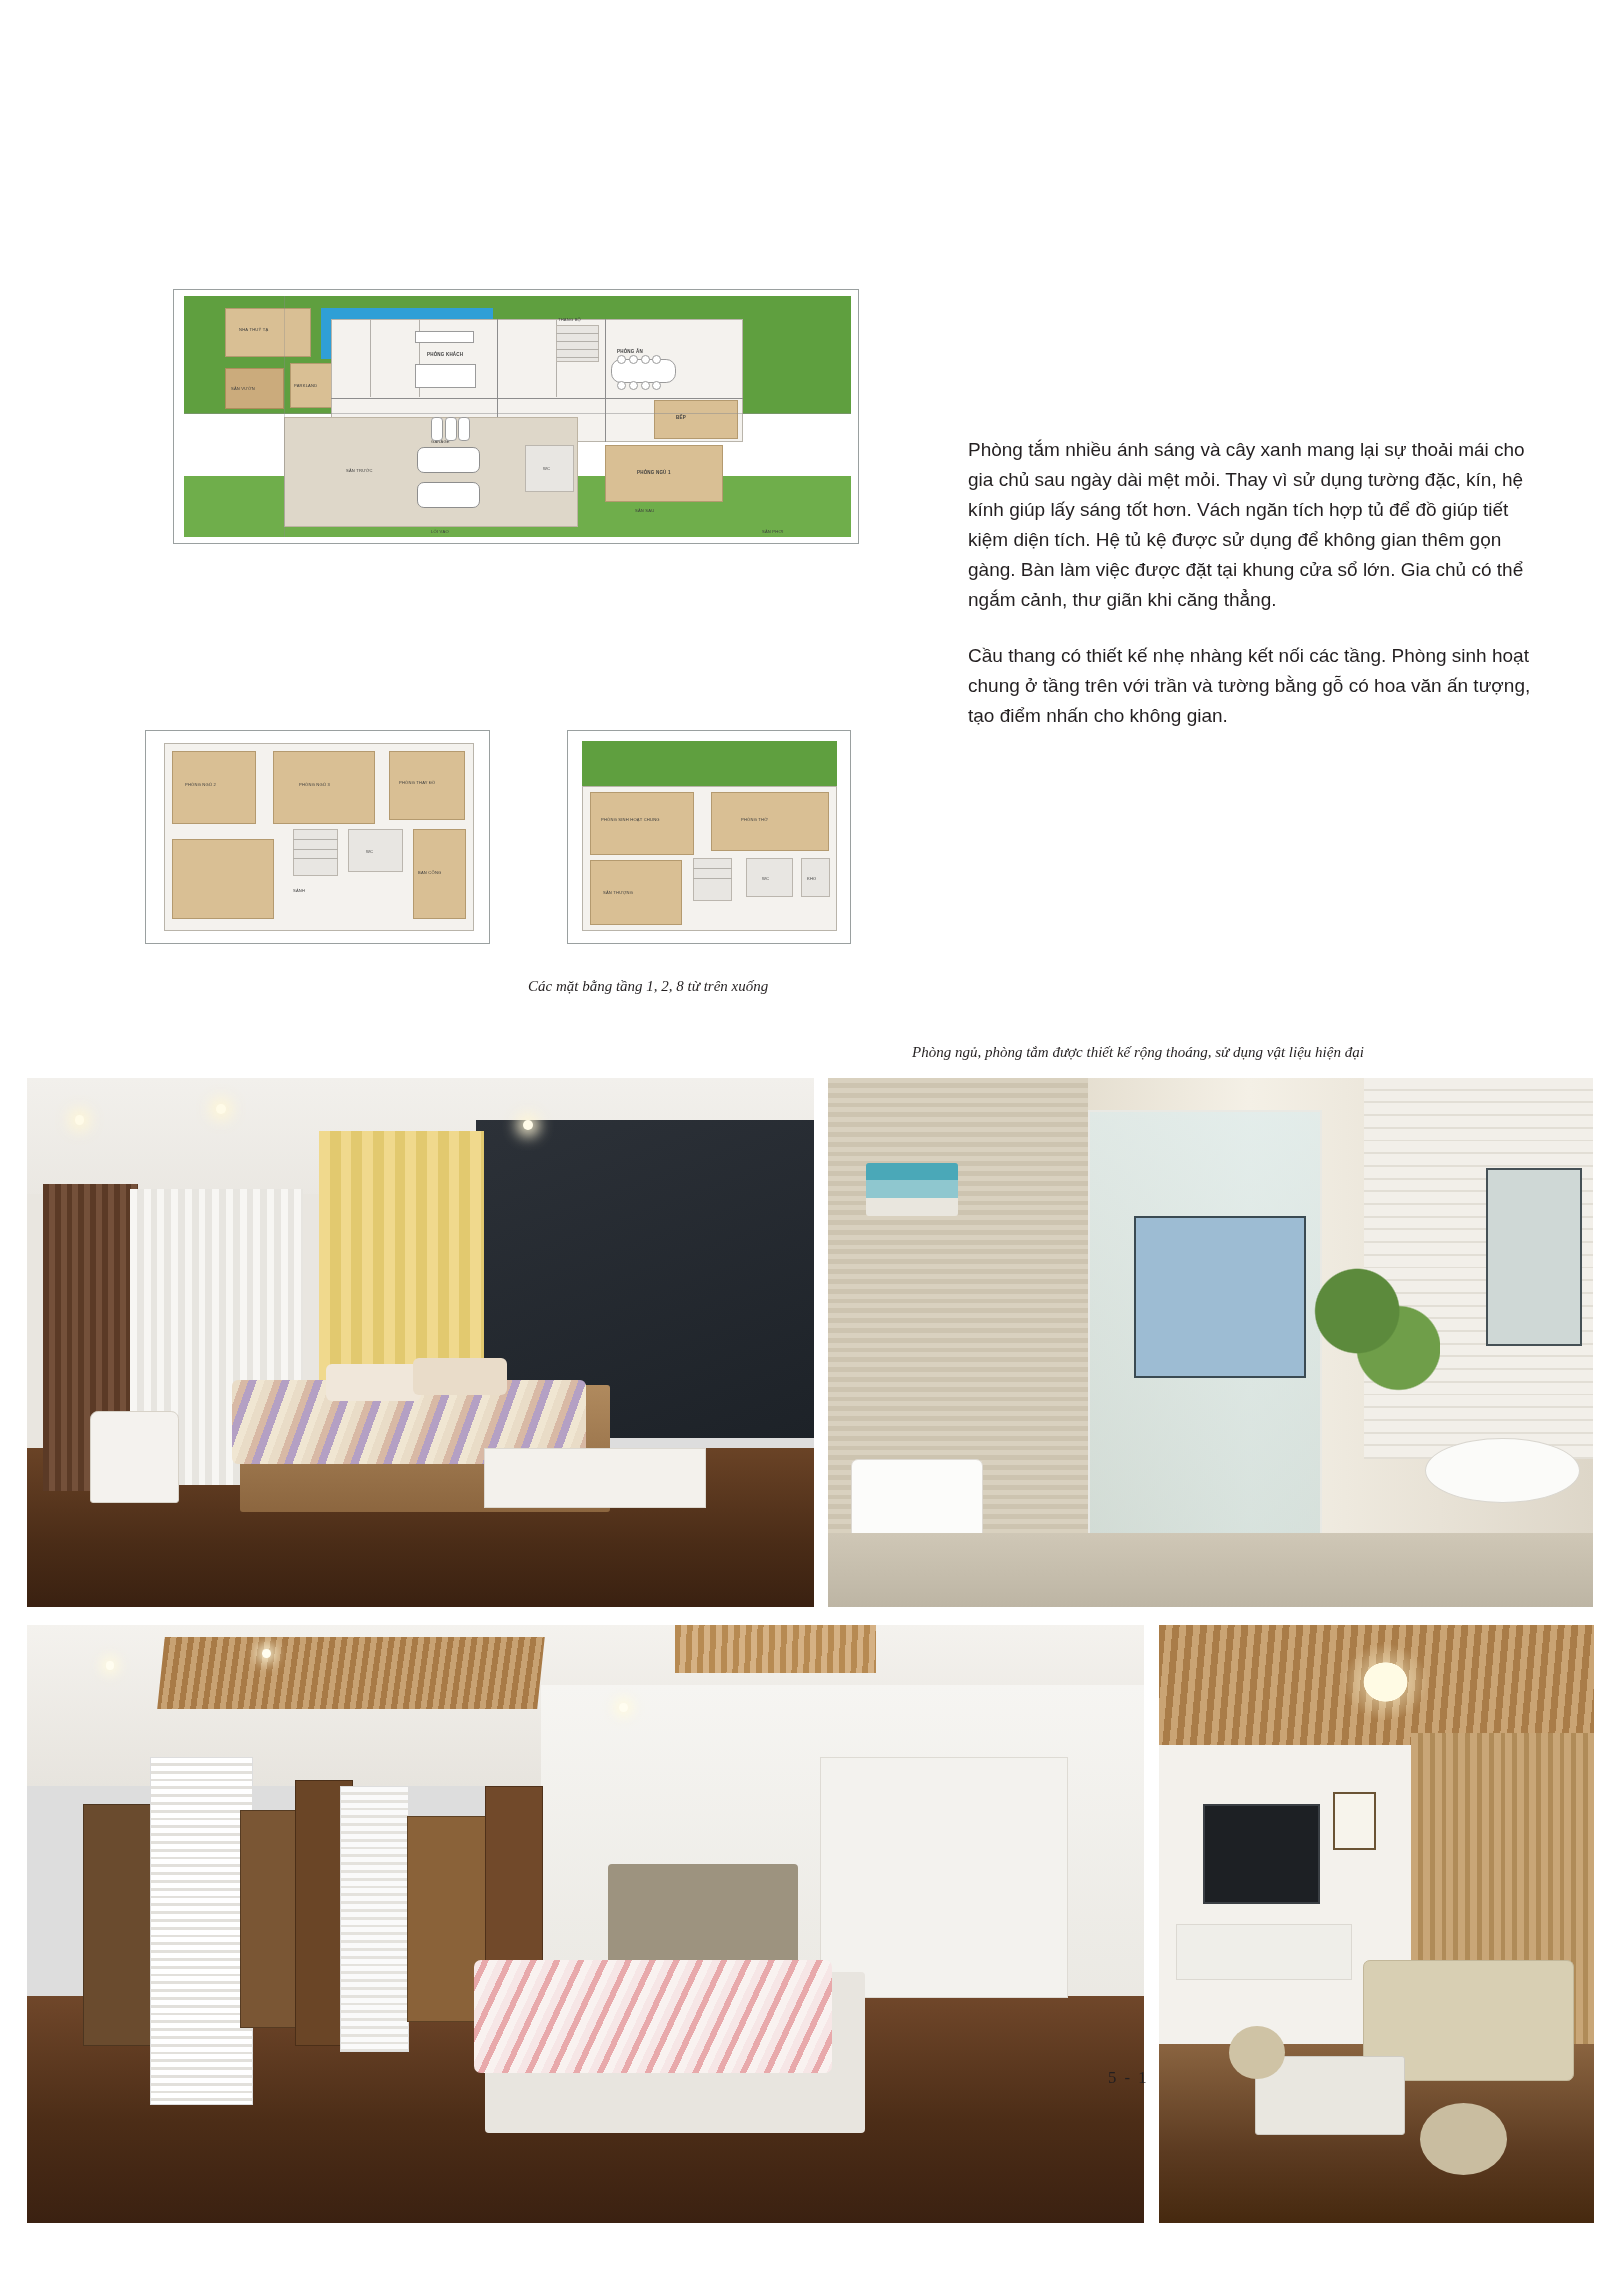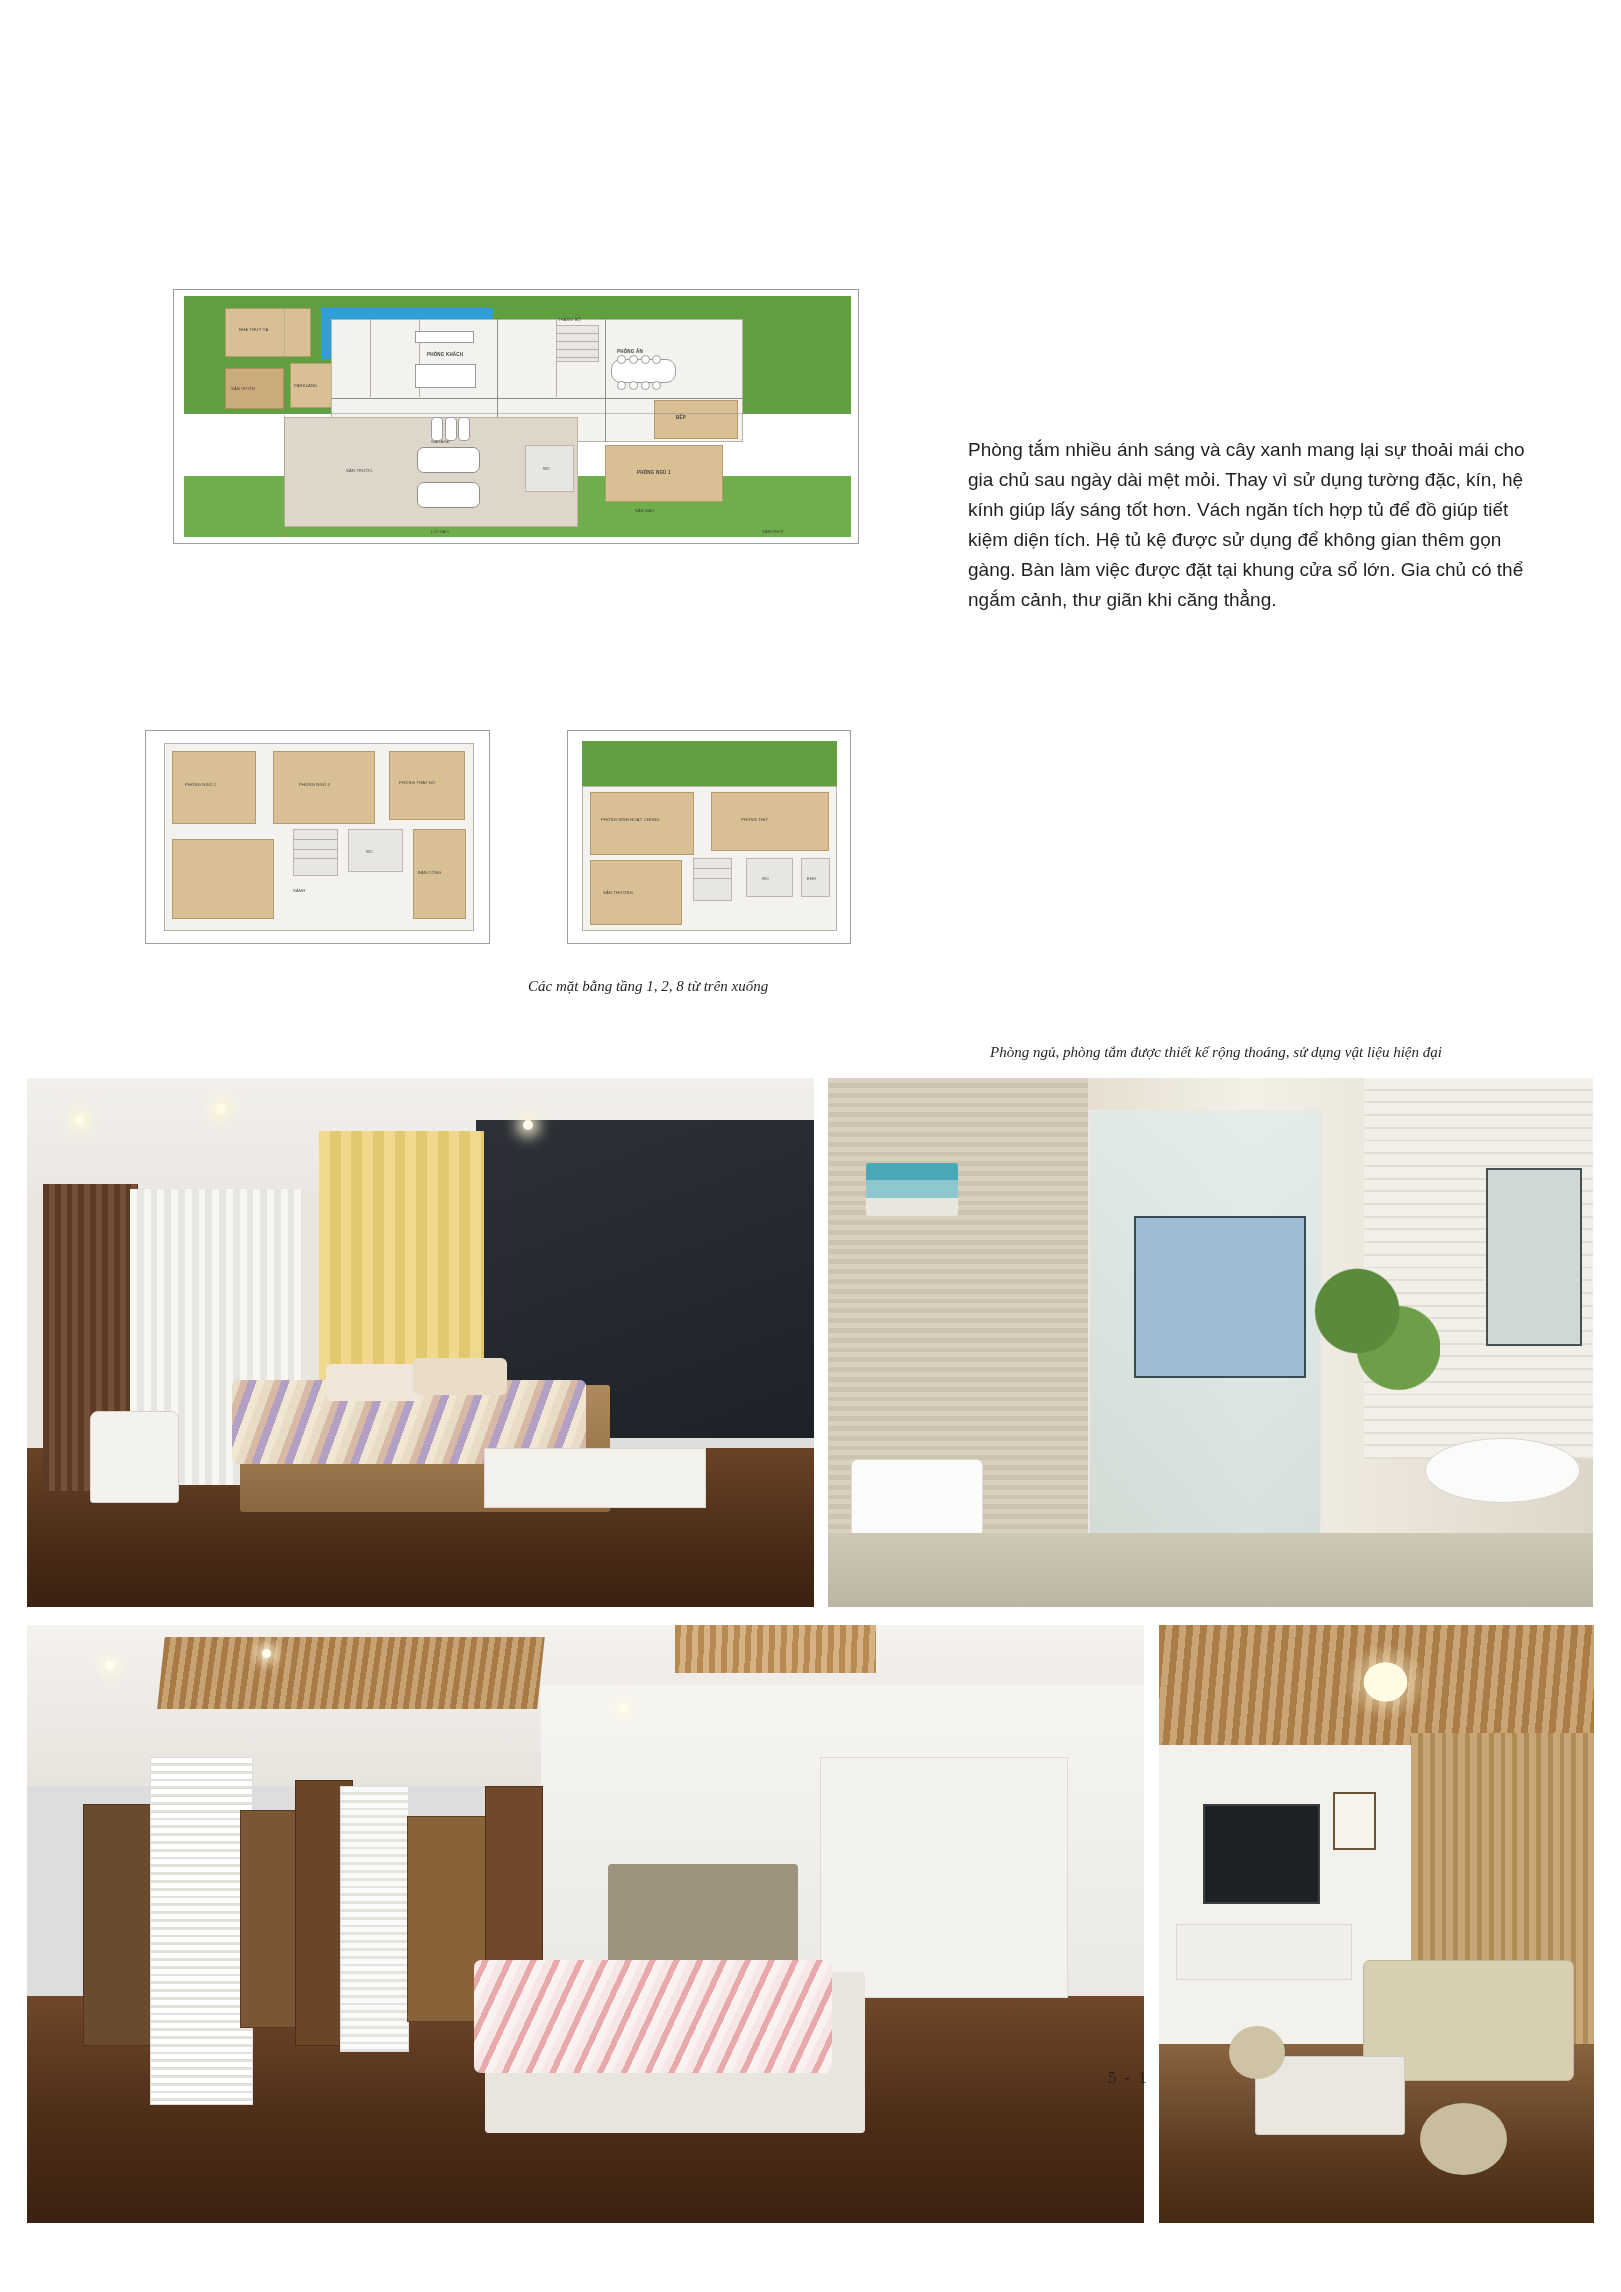--- a/index.html
+++ b/index.html
@@ -114,21 +114,21 @@
     line-height: 30px;
     color: #231f20;
     font-family: "Liberation Sans", sans-serif;
     text-align: left;
   }
   .photo-caption {
     position: absolute;
     left: 912px;
     top: 1044px;
     width: 608px;
-    text-align: center;
+    text-align: left;
     font-size: 15px;
     font-style: italic;
     color: #231f20;
     font-family: "Liberation Serif", serif;
   }
 
   
   .photo {
     position: absolute;
     overflow: hidden;
@@ -354,20 +354,21 @@
     <div class="zone gray" style="left:178px; top:127px; width:47px; height:39px;"></div>
     <div class="tinylabel" style="left:194px; top:145px;">WC</div>
     <div class="zone gray" style="left:233px; top:127px; width:29px; height:39px;"></div>
     <div class="tinylabel" style="left:239px; top:145px;">KHO</div>
   </div>
 
   <div class="plan-caption">Các mặt bằng tầng 1, 2, 8 từ trên xuống</div>
 
   <div class="text-col">
     <p>Phòng tắm nhiều ánh sáng và cây xanh mang lại sự thoải mái cho gia chủ sau ngày dài mệt mỏi. Thay vì sử dụng tường đặc, kín, hệ kính giúp lấy sáng tốt hơn. Vách ngăn tích hợp tủ để đồ giúp tiết kiệm diện tích. Hệ tủ kệ được sử dụng để không gian thêm gọn gàng. Bàn làm việc được đặt tại khung cửa sổ lớn. Gia chủ có thể ngắm cảnh, thư giãn khi căng thẳng.</p>
+    <p>Cầu thang có thiết kế nhẹ nhàng kết nối các tầng. Phòng sinh hoạt chung ở tầng trên với trần và tường bằng gỗ có hoa văn ấn tượng, tạo điểm nhấn cho không gian.</p>
   </div>
 
   <div class="photo-caption">Phòng ngủ, phòng tắm được thiết kế rộng thoáng, sử dụng vật liệu hiện đại</div>
 
   <div class="photo ph-bedroom1">
     <div class="pv b1-ceiling"></div>
     <div class="pv b1-backwall"></div>
     <div class="pv b1-dark"></div>
     <div class="pv b1-panel"></div>
     <div class="pv b1-floor"></div>

